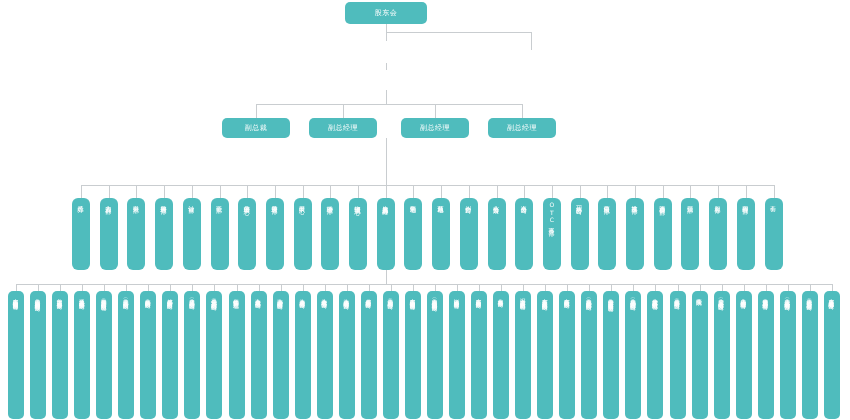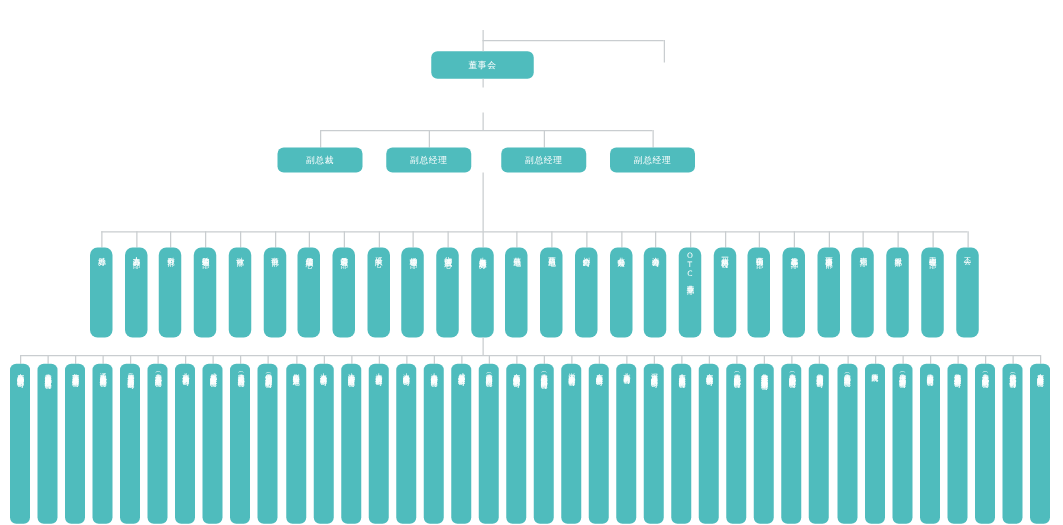--- a/index.html
+++ b/index.html
@@ -51,21 +51,21 @@
     white-space:nowrap;
   }
   .node.v.dept{font-size:6px;border-radius:6px;}
   .node.v.sub{font-size:5.5px;line-height:6px;border-radius:5px;}
 </style>
 </head>
 <body>
 
 <div id="chart">
 
-    <div class="node h" style="left: 345px; top: 41px; width: 82px; height: 22px; background: rgb(79, 188, 189); color: rgb(255, 255, 255);">董事会</div>
+<div class="node h" style="left: 345px; top: 2px; width: 82px; height: 22px; background: rgb(79, 188, 189); color: rgb(255, 255, 255);">股东会</div>
     <div class="ln lv" style="left: 386px; top: 24px; width: 1px; height: 8px; background: rgb(201, 205, 208);"></div>
     <div class="ln lh" style="left: 386px; top: 32px; width: 145px; height: 1px; background: rgb(201, 205, 208);"></div>
     <div class="ln lv" style="left: 531px; top: 32px; width: 1px; height: 18px; background: rgb(201, 205, 208);"></div>
     <div class="ln lv" style="left: 386px; top: 32px; width: 1px; height: 9px; background: rgb(201, 205, 208);"></div>
     <div class="ln lv" style="left: 386px; top: 63px; width: 1px; height: 7px; background: rgb(201, 205, 208);"></div>
     <div class="ln lv" style="left: 386px; top: 90px; width: 1px; height: 14px; background: rgb(201, 205, 208);"></div>
     <div class="ln lh" style="left: 256px; top: 104px; width: 266px; height: 1px; background: rgb(201, 205, 208);"></div>
     <div class="ln lv" style="left: 256px; top: 104px; width: 1px; height: 14px; background: rgb(201, 205, 208);"></div>
     <div class="node h" style="left: 222px; top: 118px; width: 68px; height: 20px; background: rgb(79, 188, 189); color: rgb(255, 255, 255);">副总裁</div>
     <div class="ln lv" style="left: 343px; top: 104px; width: 1px; height: 14px; background: rgb(201, 205, 208);"></div>

